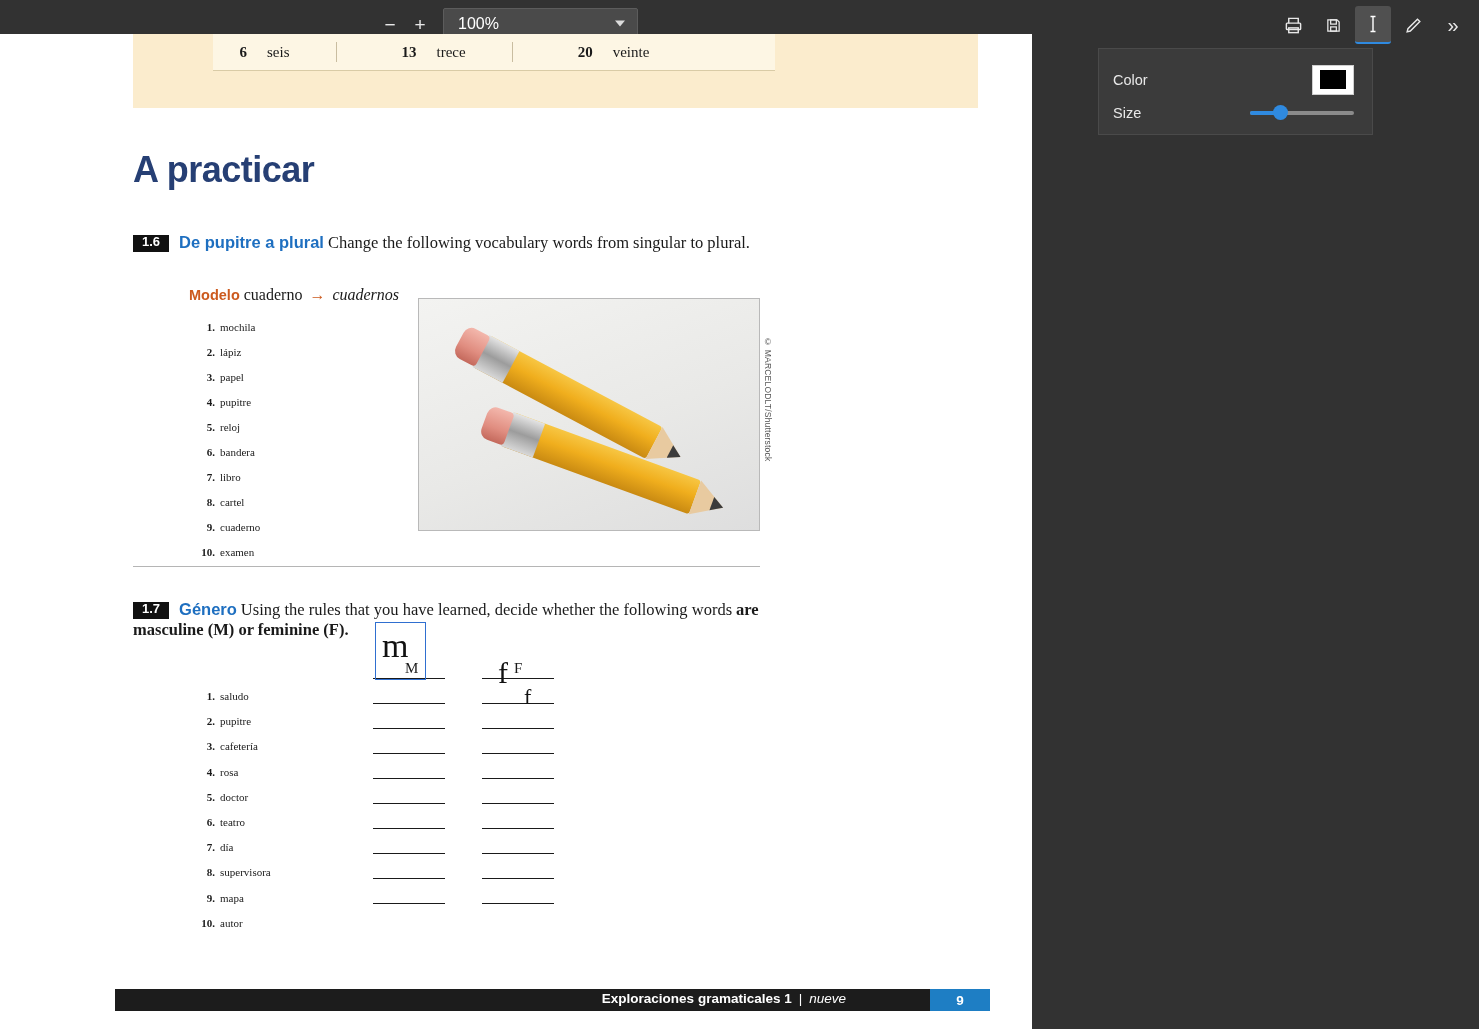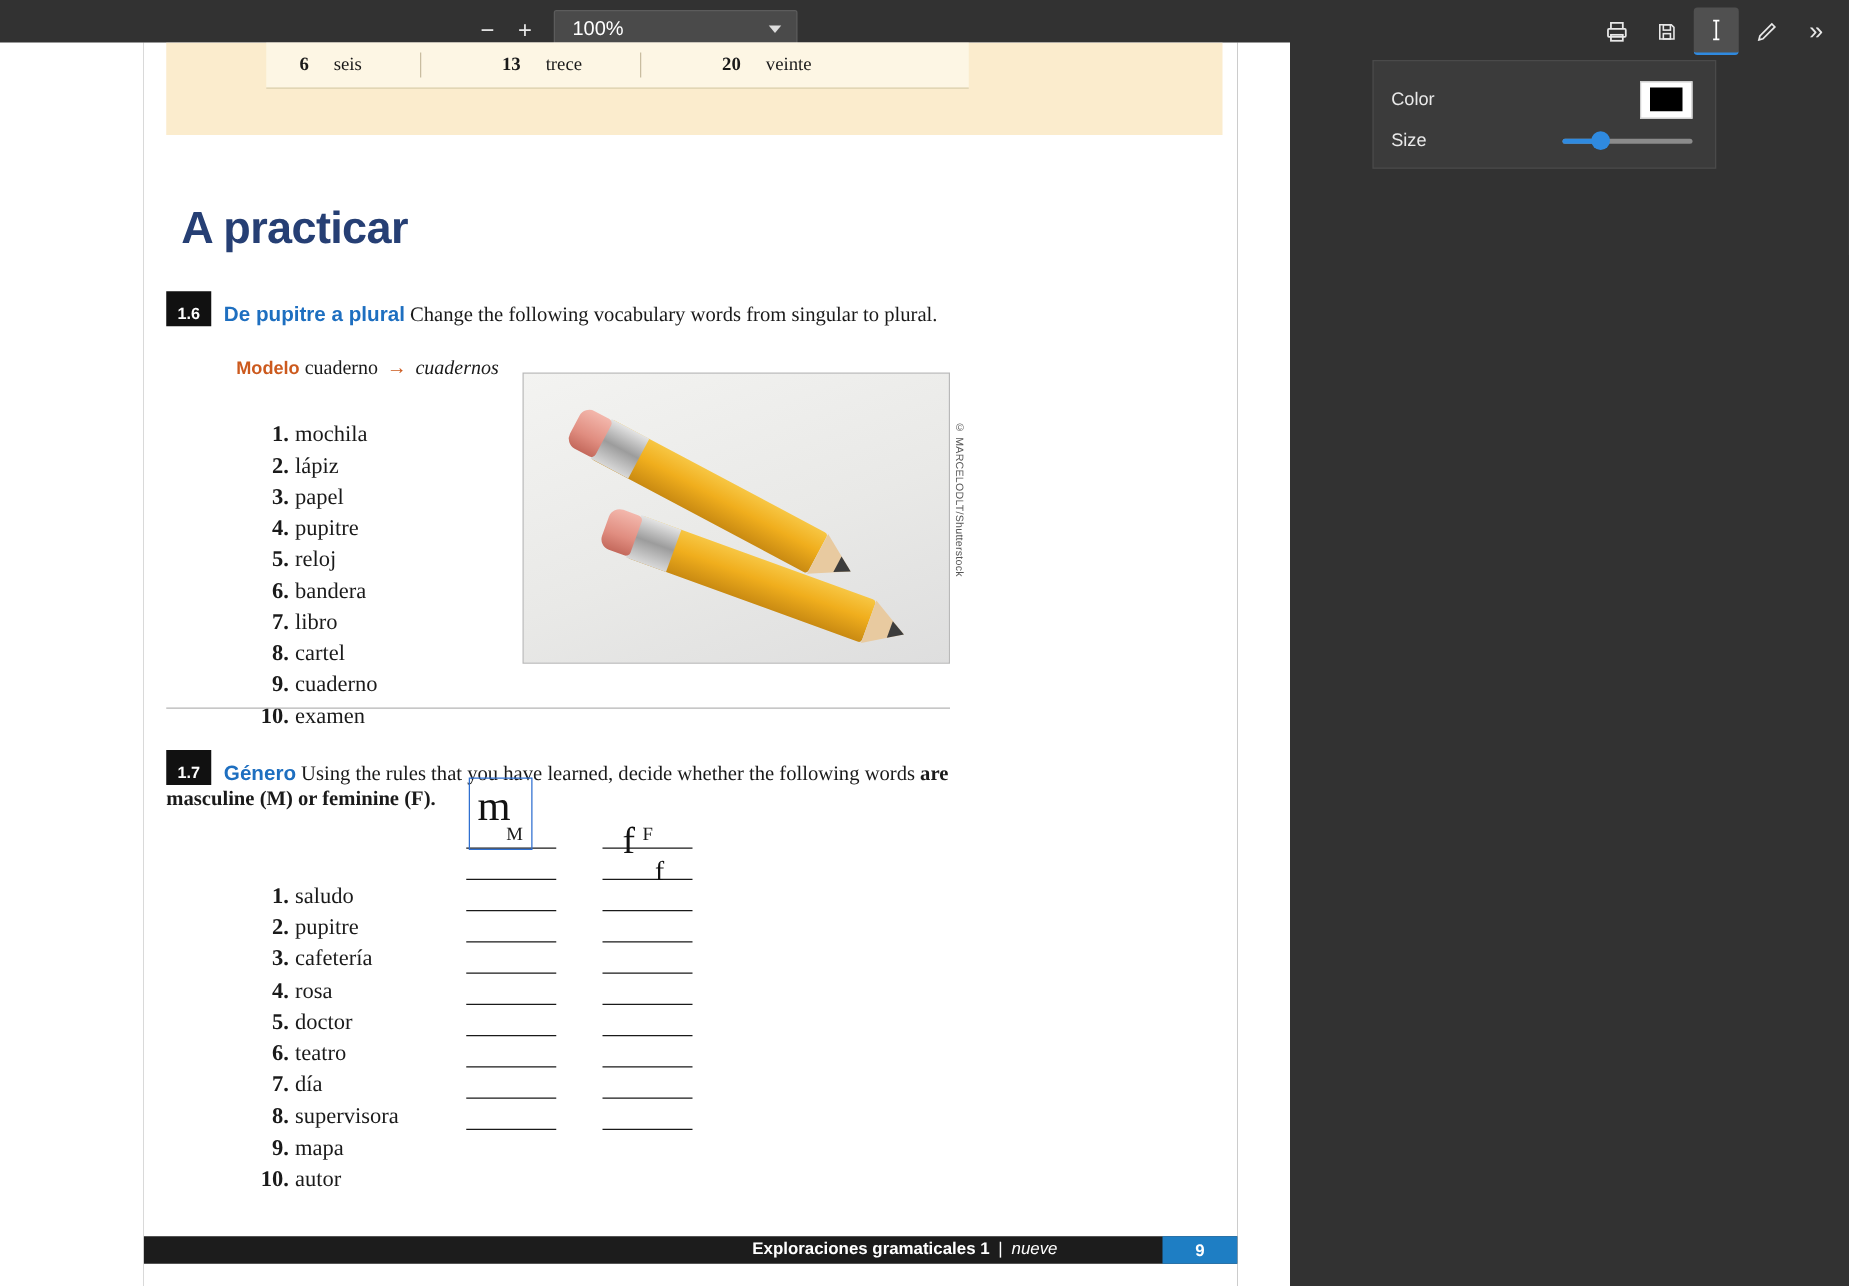--- a/index.html
+++ b/index.html
@@ -205,36 +205,36 @@
     width: 1px;
     height: 20px;
     background: #c9bda0;
     margin: 0 46px;
   }
 
   h1.practicar {
     position: absolute;
     left: 18px;
     top: 115px;
-    margin: 12px;
+    margin: 0;
     font-family: "Liberation Sans", sans-serif;
     font-size: 36px;
     font-weight: bold;
     color: #263f74;
     letter-spacing: -0.5px;
   }
 
   .ex-badge {
     display: inline-block;
     background: #111111;
     color: #ffffff;
     font-family: "Liberation Sans", sans-serif;
     font-size: 13px;
     font-weight: bold;
-    padding: 11px 9px 4px 9px;
+    padding: 0 9px 4px 9px;
     line-height: 1;
     vertical-align: 2px;
   }
   .ex-title {
     font-family: "Liberation Sans", sans-serif;
     font-weight: bold;
     color: #1e6fc0;
     font-size: 16.5px;
     margin-left: 10px;
   }
@@ -261,24 +261,24 @@
     font-family: "Liberation Sans", sans-serif;
     color: #cc5a1e;
     font-weight: bold;
     font-size: 14.5px;
   }
   .modelo .arrow { color: #cc5a1e; padding: 0 3px; }
   .modelo .ital { font-style: italic; }
 
   ol.wordlist {
     position: absolute;
-    margin: 16px;
+    margin: 0;
     padding: 0;
     list-style: none;
-    font-size: 18px;
+    font-size: 11px;
   }
   ol.wordlist li {
     height: 25px;
     white-space: nowrap;
   }
   ol.wordlist li .idx {
     font-weight: bold;
     display: inline-block;
     width: 26px;
     text-align: right;

